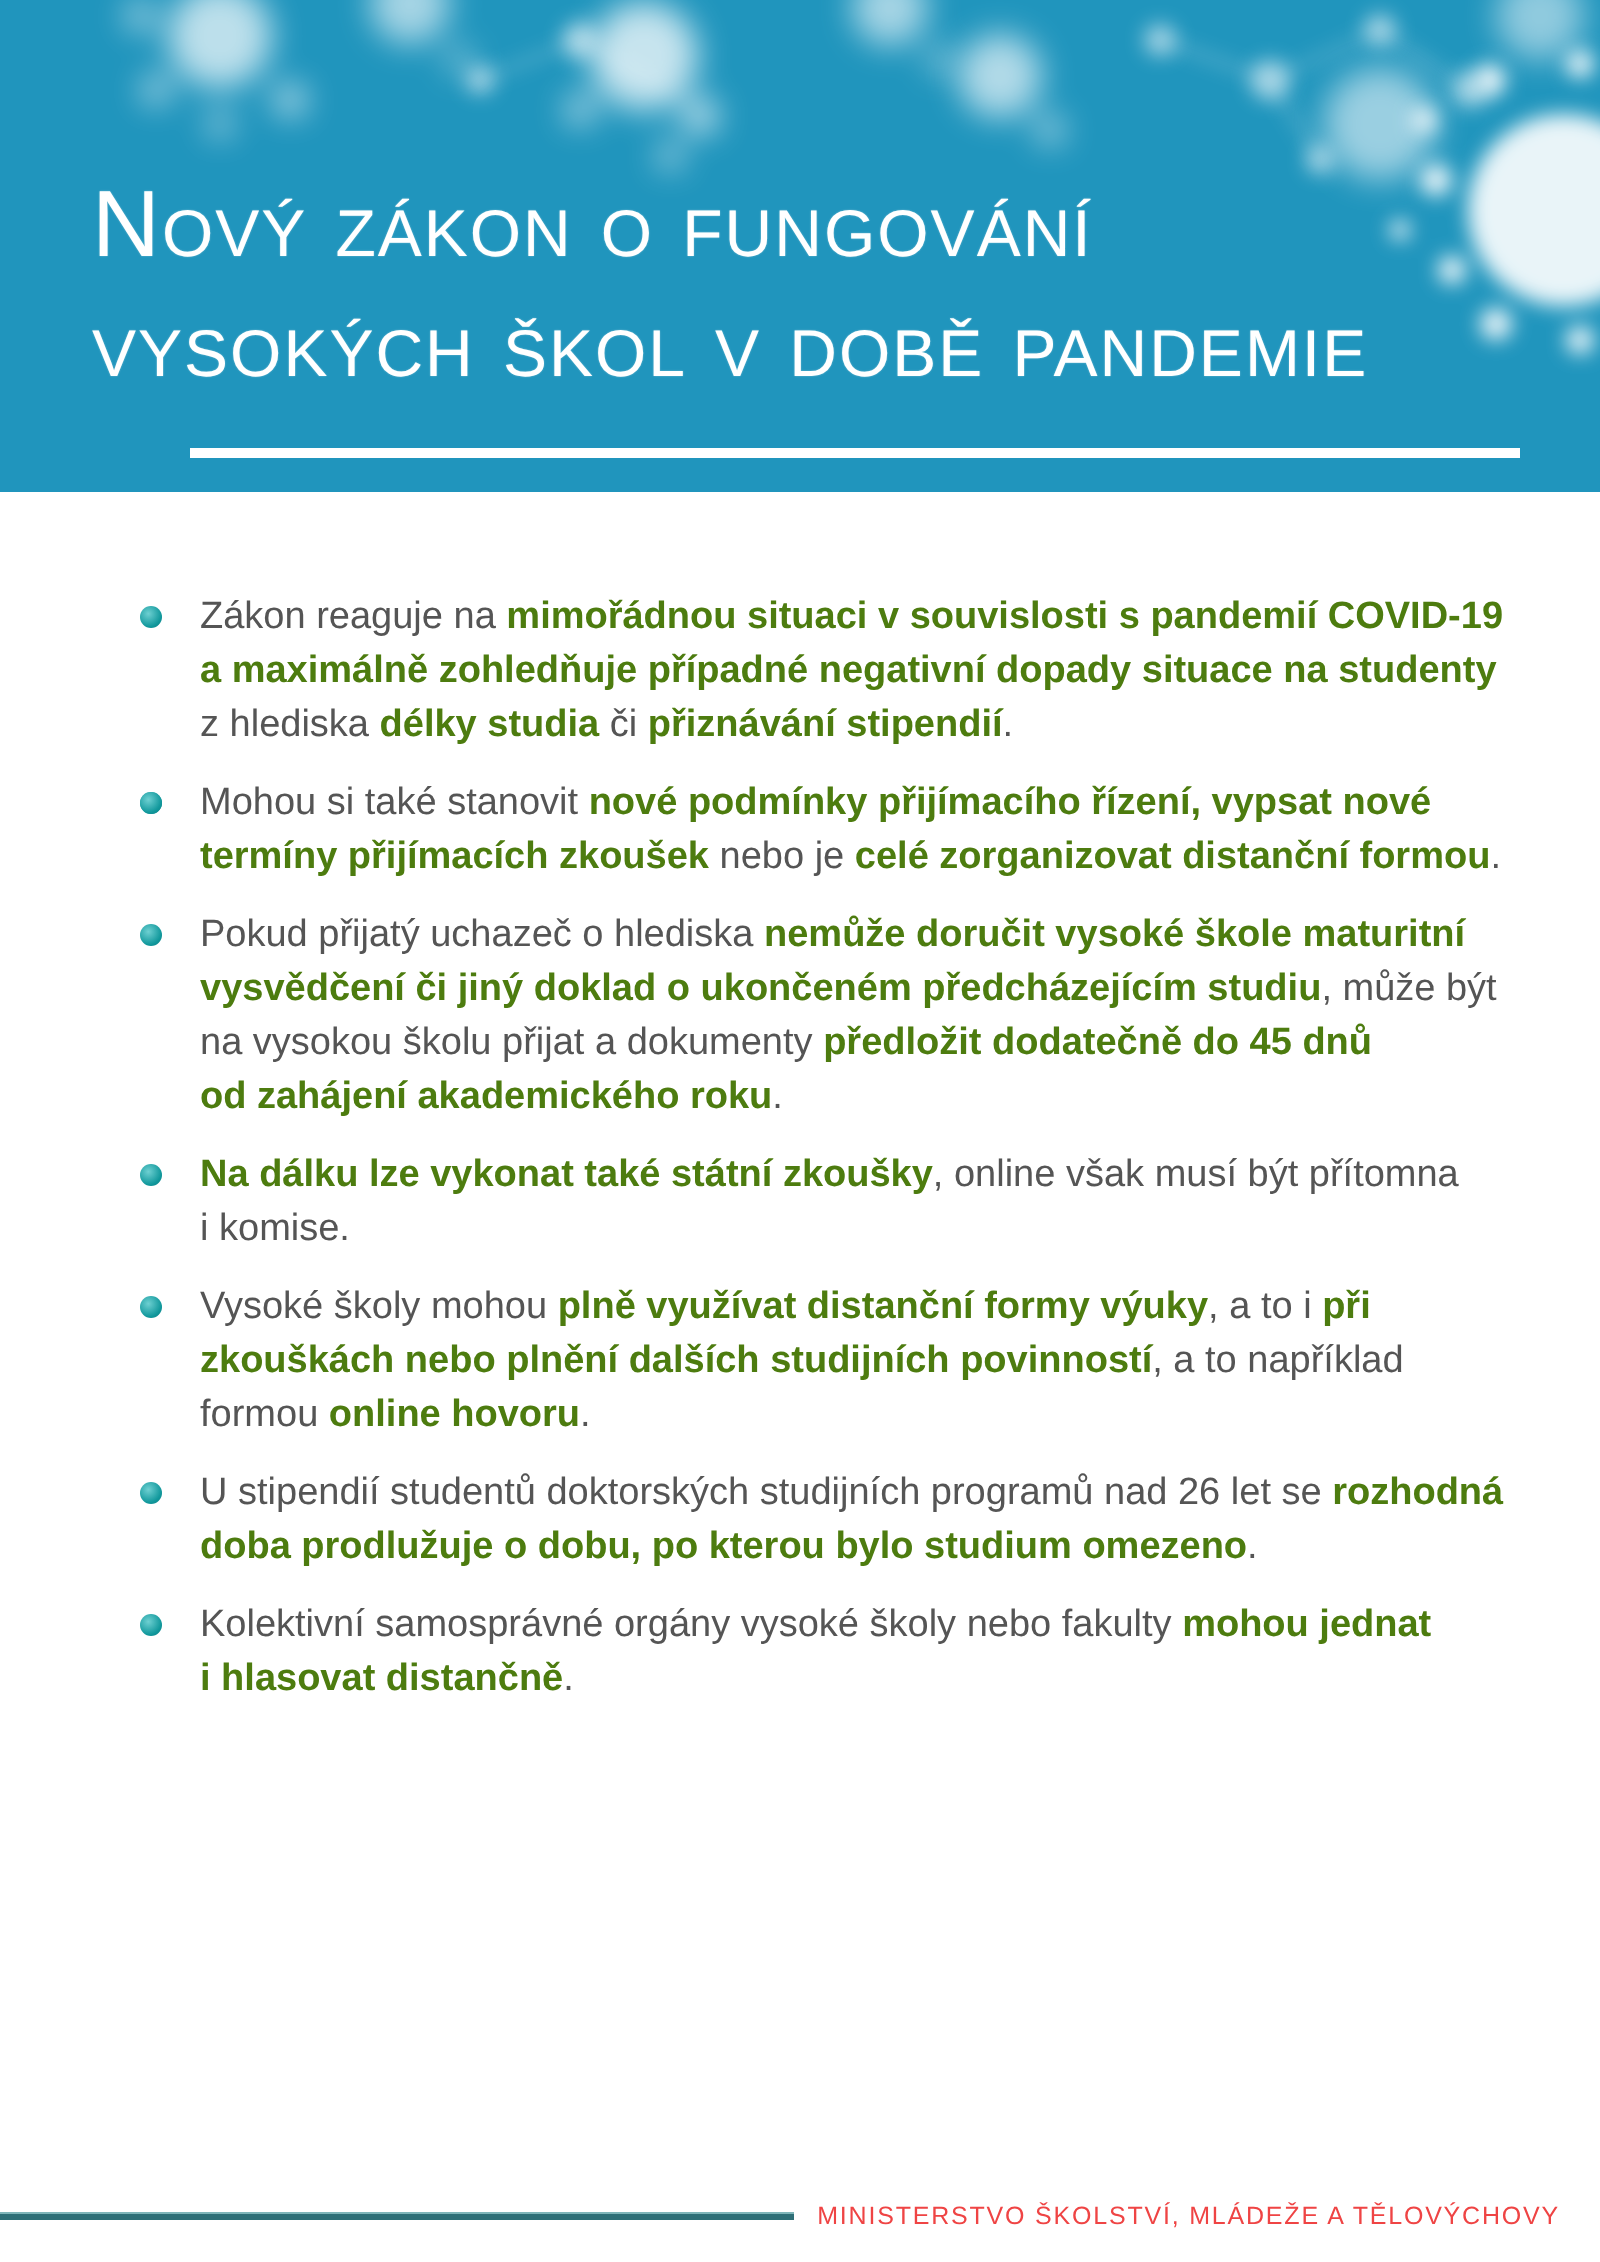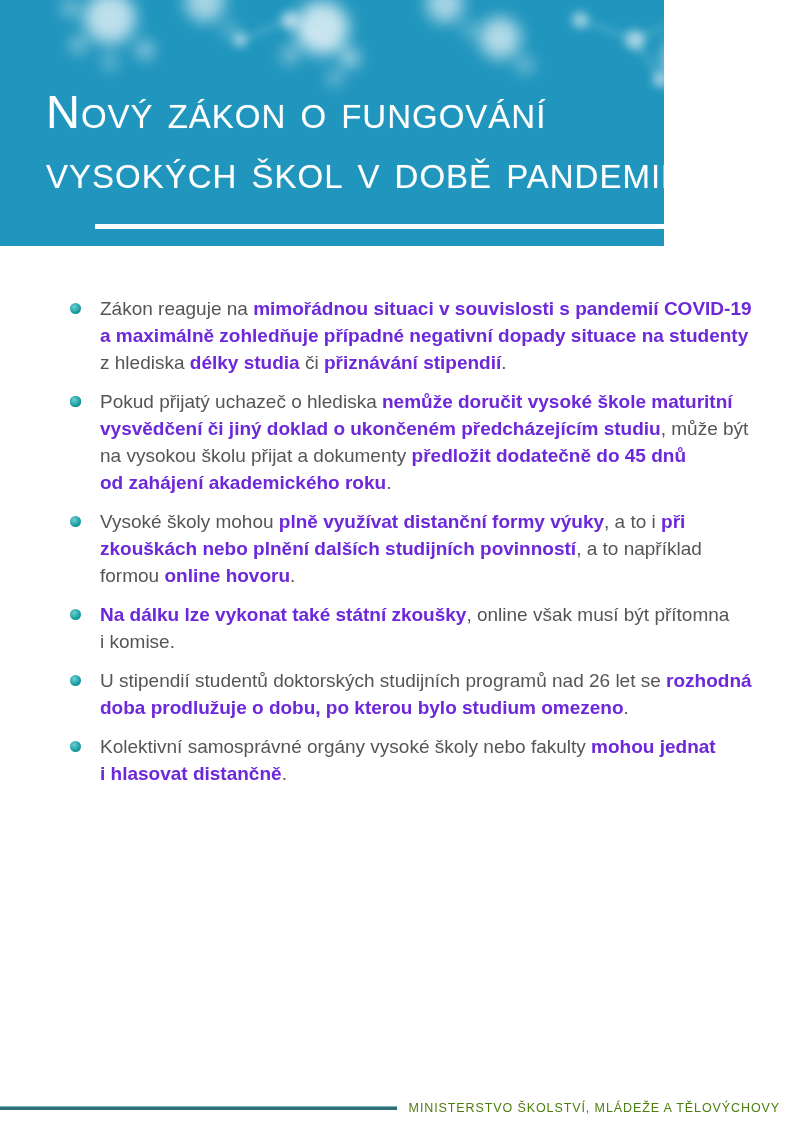--- a/index.html
+++ b/index.html
@@ -12,21 +12,21 @@
     height: 1131px;
     margin: 0 auto;
     background: #ffffff;
     overflow: hidden;
   }
 
   
   .hero {
     position: absolute;
     top: 0; left: 0;
-    width: 664px;
+    width: 800px;
     height: 246px;
     background: var(--header-bg, #2095bd);
     overflow: hidden;
   }
   .hero svg.decor {
     position: absolute;
     top: 0; left: 0;
     width: 800px;
     height: 246px;
   }
@@ -65,21 +65,21 @@
     position: relative;
     padding-left: 32px;
     margin-bottom: 12px;
     font-size: 19px;
     line-height: 27px;
     color: #555555;
     white-space: pre-line;
   }
   ul.bullets li.item .txt b {
     font-weight: 700;
-    color: #6d28d9;
+    color: #4d7c0f;
   }
   ul.bullets li.item .dot {
     position: absolute;
     left: 2px;
     top: 8px;
     width: 11px;
     height: 11px;
     border-radius: 50%;
     background: radial-gradient(circle at 38% 35%, #6ed0d2 0%, var(--bullet-color, #11989c) 65%, #0c7d82 100%);
   }
@@ -93,21 +93,21 @@
     height: 4px;
     background: var(--footer-line, #2e6f77);
     border-top: 1px solid #7fb6ba;
   }
   .ministry {
     position: absolute;
     top: 1101px;
     right: 20px;
     font-size: 12.5px;
     letter-spacing: 0.9px;
-    color: #4d7c0f;
+    color: #ef4444;
     white-space: nowrap;
   }
 </style>
 </head>
 <body>
 
 <div class="page">
 
   <header class="hero">
     <svg class="decor" viewBox="0 0 800 246" aria-hidden="true">
@@ -189,30 +189,31 @@
 
     <div class="hero-divider"></div>
   </header>
 
   <main class="content">
     <ul class="bullets">
         <li class="item"><span class="dot"></span><span class="txt"><span>Zákon reaguje na </span><b>mimořádnou situaci v souvislosti s pandemií COVID-19
 a maximálně zohledňuje případné negativní dopady situace na studenty</b><span>
 z hlediska </span><b>délky studia</b><span> či </span><b>přiznávání stipendií</b><span>.</span></span></li>
         <li class="item"><span class="dot"></span></li>
-        <li class="item"><span class="dot"></span></li>
+        <li class="item"><span class="dot"></span><span class="txt"><span>Mohou si také stanovit </span><b>nové podmínky přijímacího řízení, vypsat nové
+termíny přijímacích zkoušek</b><span> nebo je </span><b>celé zorganizovat distanční formou</b><span>.</span></span></li>
         <li class="item"><span class="dot"></span><span class="txt"><span>Pokud přijatý uchazeč o hlediska </span><b>nemůže doručit vysoké škole maturitní
 vysvědčení či jiný doklad o ukončeném předcházejícím studiu</b><span>, může být
 na vysokou školu přijat a dokumenty </span><b>předložit dodatečně do 45 dnů
 od zahájení akademického roku</b><span>.</span></span></li>
+        <li class="item"><span class="dot"></span><span class="txt"><b>Na dálku lze vykonat také státní zkoušky</b><span>, online však musí být přítomna
+i komise.</span></span></li>
         <li class="item"><span class="dot"></span><span class="txt"><span>Vysoké školy mohou </span><b>plně využívat distanční formy výuky</b><span>, a to i </span><b>při
 zkouškách nebo plnění dalších studijních povinností</b><span>, a to například
 formou </span><b>online hovoru</b><span>.</span></span></li>
-        <li class="item"><span class="dot"></span><span class="txt"><b>Na dálku lze vykonat také státní zkoušky</b><span>, online však musí být přítomna
-i komise.</span></span></li>
         <li class="item"><span class="dot"></span><span class="txt"><span>U stipendií studentů doktorských studijních programů nad 26 let se </span><b>rozhodná
 doba prodlužuje o dobu, po kterou bylo studium omezeno</b><span>.</span></span></li>
         <li class="item"><span class="dot"></span><span class="txt"><span>Kolektivní samosprávné orgány vysoké školy nebo fakulty </span><b>mohou jednat
 i hlasovat distančně</b><span>.</span></span></li>
       </ul>
   </main>
 
   <div class="footer-line"></div>
   <div class="ministry">MINISTERSTVO ŠKOLSTVÍ, MLÁDEŽE A TĚLOVÝCHOVY</div>
 

